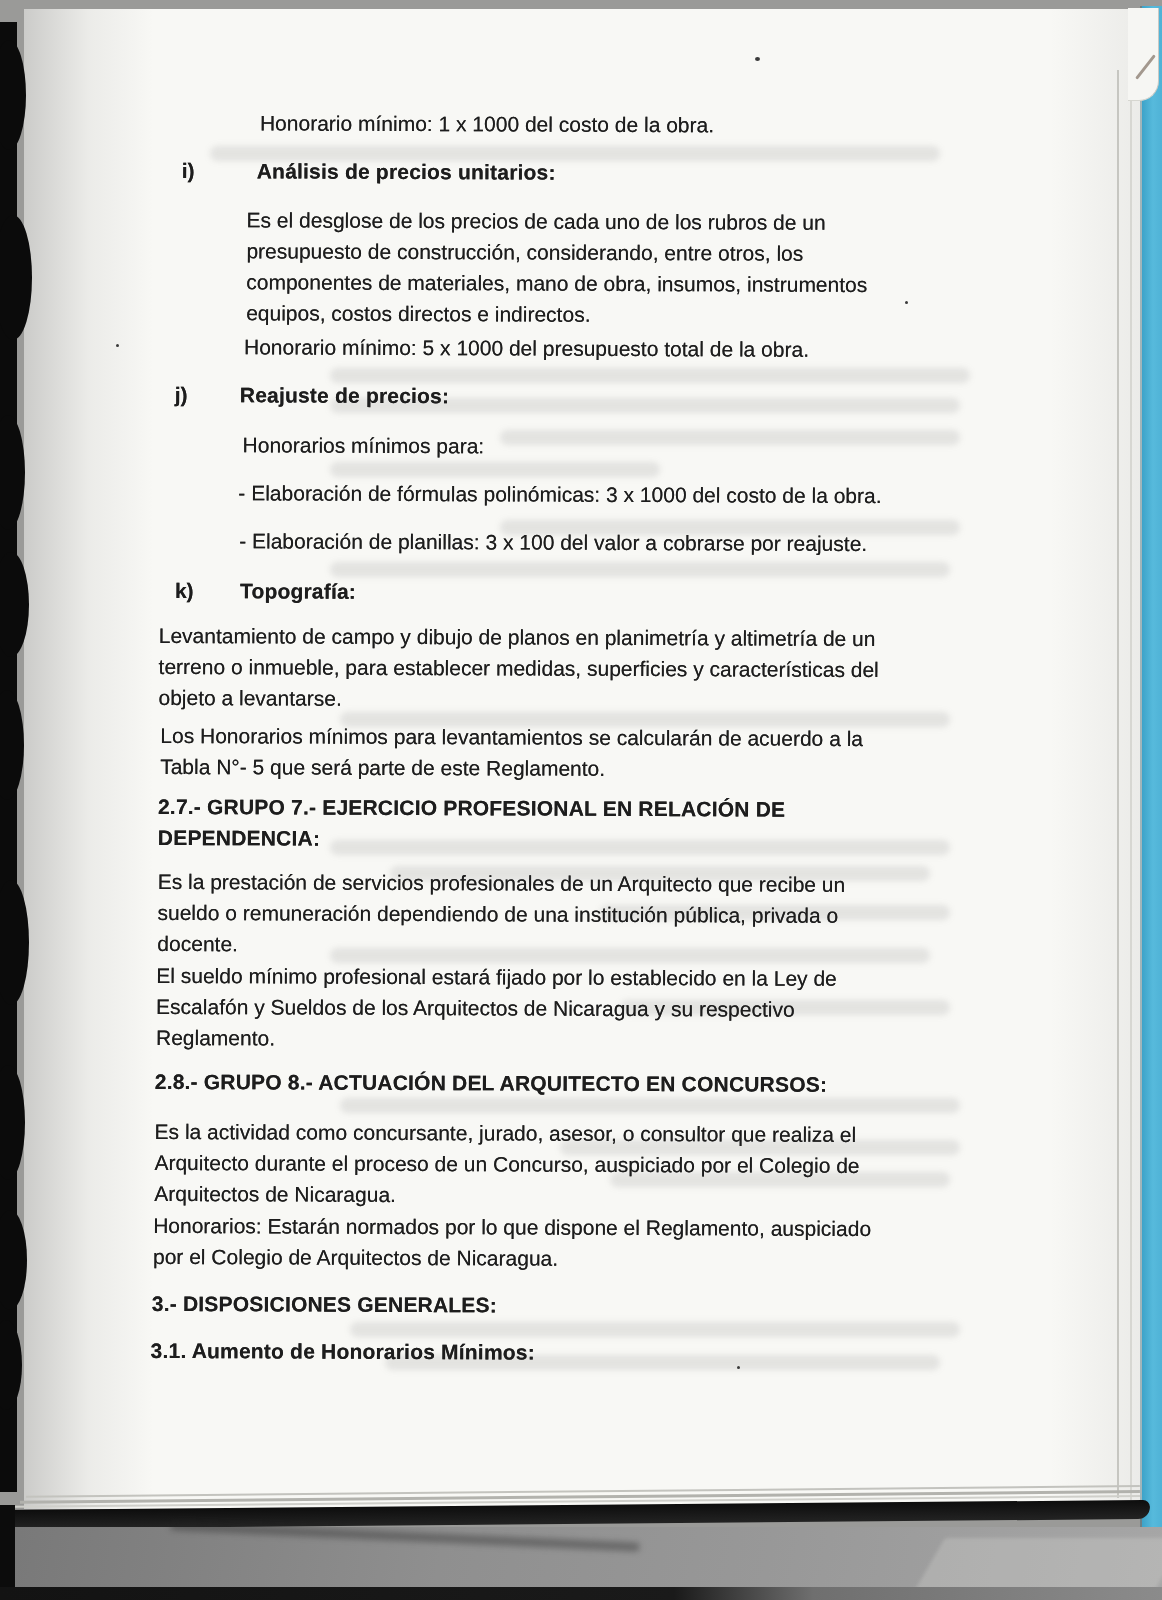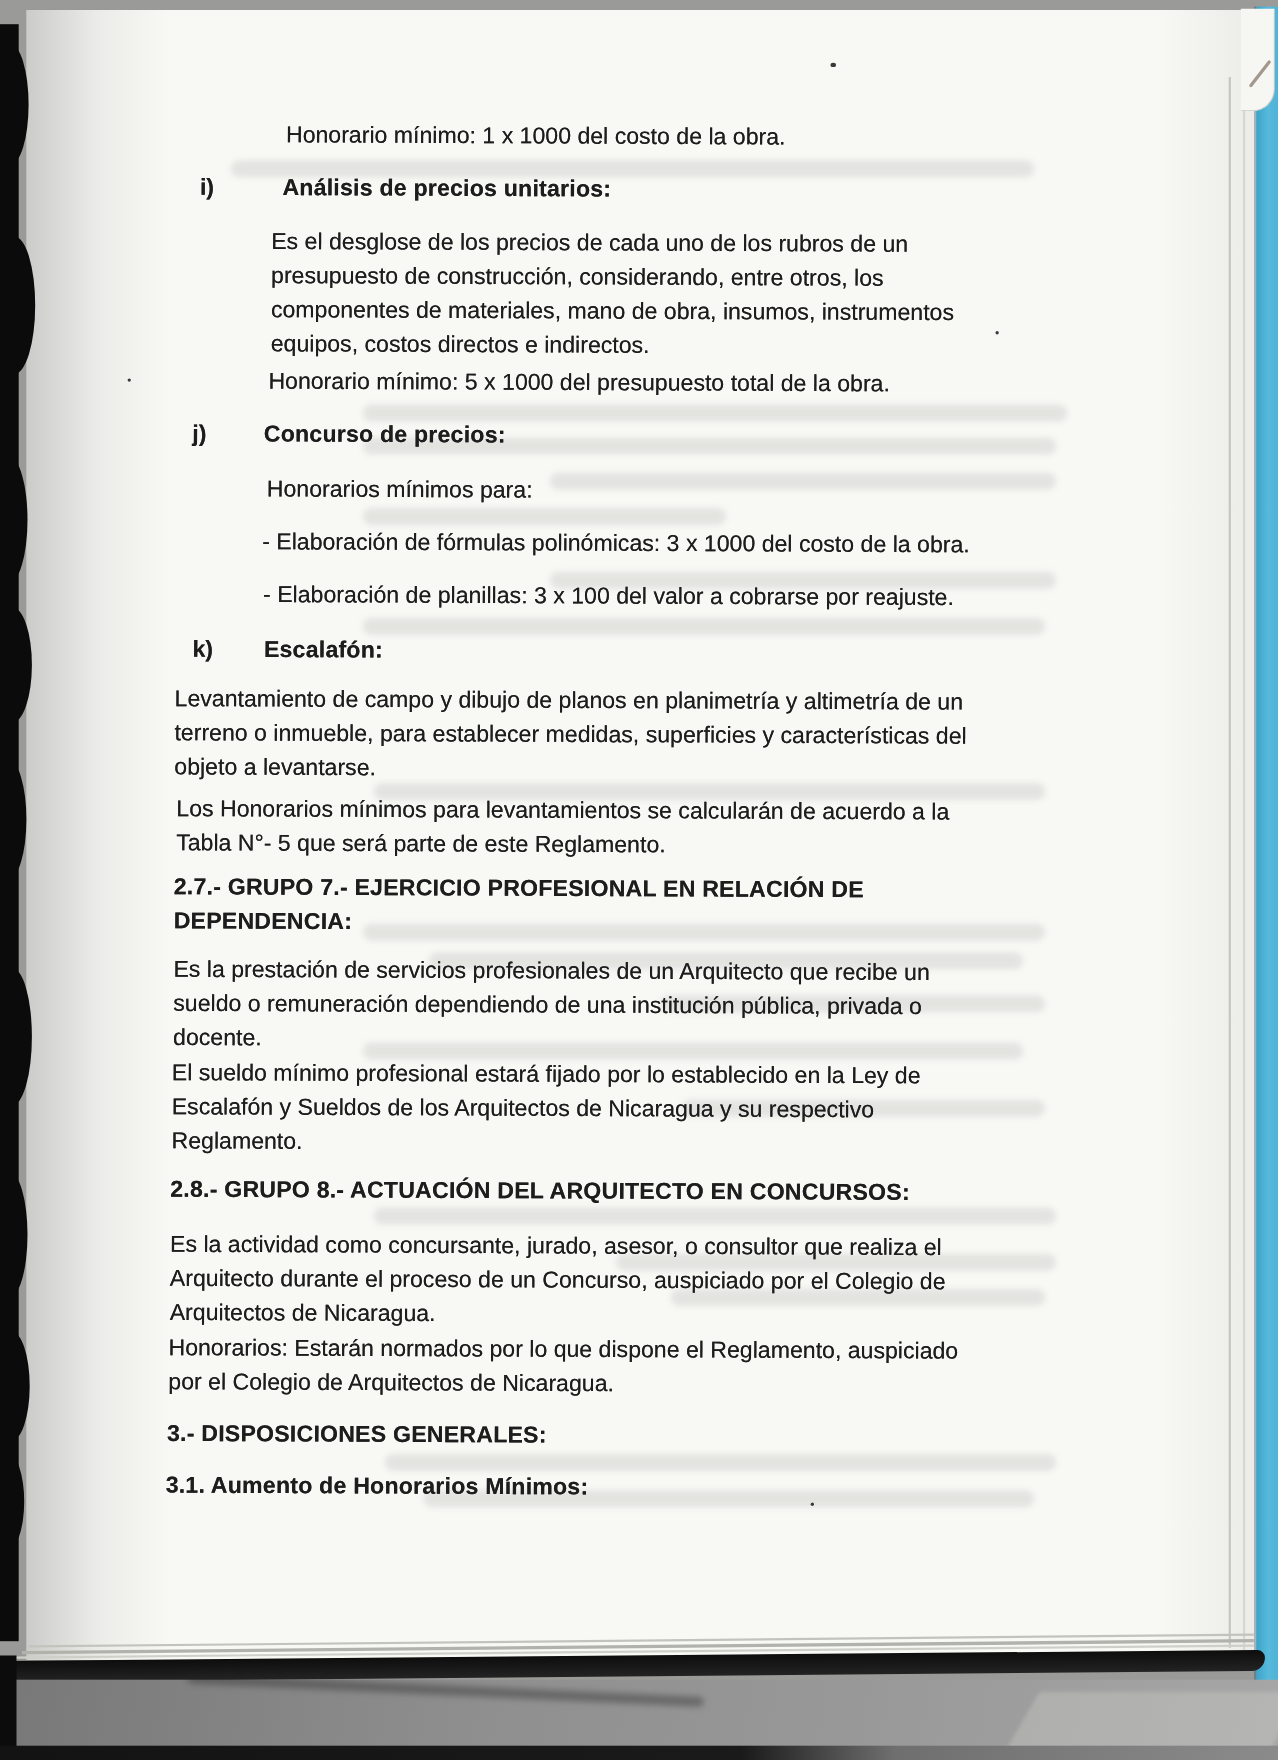--- a/index.html
+++ b/index.html
@@ -111,28 +111,28 @@
   <div class="content">
     <div class="blk" style="top:107px;left:260px;">Honorario mínimo: 1 x 1000 del costo de la obra.</div>
 
     <div class="blk item-row" style="top:155px;left:182px;">
       <span class="marker" style="width:75px;">i)</span><span class="title">Análisis de precios unitarios:</span>
     </div>
     <div class="blk" style="top:204px;left:247px;width:650px;">Es el desglose de los precios de cada uno de los rubros de un presupuesto de construcción, considerando, entre otros, los componentes de materiales, mano de obra, insumos, instrumentos equipos, costos directos e indirectos.</div>
     <div class="blk" style="top:331px;left:245px;">Honorario mínimo: 5 x 1000 del presupuesto total de la obra.</div>
 
     <div class="blk item-row" style="top:379px;left:176px;">
-      <span class="marker" style="width:65px;">j)</span><span class="title">Concurso de precios:</span>
+      <span class="marker" style="width:65px;">j)</span><span class="title">Reajuste de precios:</span>
     </div>
     <div class="blk" style="top:429px;left:244px;">Honorarios mínimos para:</div>
     <div class="blk" style="top:477px;left:240px;">- Elaboración de fórmulas polinómicas: 3 x 1000 del costo de la obra.</div>
     <div class="blk" style="top:525px;left:241px;">- Elaboración de planillas: 3 x 100 del valor a cobrarse por reajuste.</div>
 
     <div class="blk item-row" style="top:575px;left:177px;">
-      <span class="marker" style="width:65px;">k)</span><span class="title">Escalafón:</span>
+      <span class="marker" style="width:65px;">k)</span><span class="title">Topografía:</span>
     </div>
     <div class="blk" style="top:620px;left:161px;width:775px;">Levantamiento de campo y dibujo de planos en planimetría y altimetría de un terreno o inmueble, para establecer medidas, superficies y características del objeto a levantarse.</div>
     <div class="blk" style="top:720px;left:163px;width:735px;">Los Honorarios mínimos para levantamientos se calcularán de acuerdo a la Tabla N°- 5 que será parte de este Reglamento.</div>
 
     <div class="blk heading" style="top:791px;left:161px;width:700px;">2.7.- GRUPO 7.- EJERCICIO PROFESIONAL EN RELACIÓN DE DEPENDENCIA:</div>
     <div class="blk" style="top:866px;left:161px;width:740px;">Es la prestación de servicios profesionales de un Arquitecto que recibe un sueldo o remuneración dependiendo de una institución pública, privada o docente.</div>
     <div class="blk" style="top:960px;left:160px;width:745px;">El sueldo mínimo profesional estará fijado por lo establecido en la Ley de Escalafón y Sueldos de los Arquitectos de Nicaragua y su respectivo Reglamento.</div>
 
     <div class="blk heading" style="top:1066px;left:159px;width:820px;">2.8.- GRUPO 8.- ACTUACIÓN DEL ARQUITECTO EN CONCURSOS:</div>
     <div class="blk" style="top:1116px;left:159px;width:760px;">Es la actividad como concursante, jurado, asesor, o consultor que realiza el Arquitecto durante el proceso de un Concurso, auspiciado por el Colegio de Arquitectos de Nicaragua.</div>

